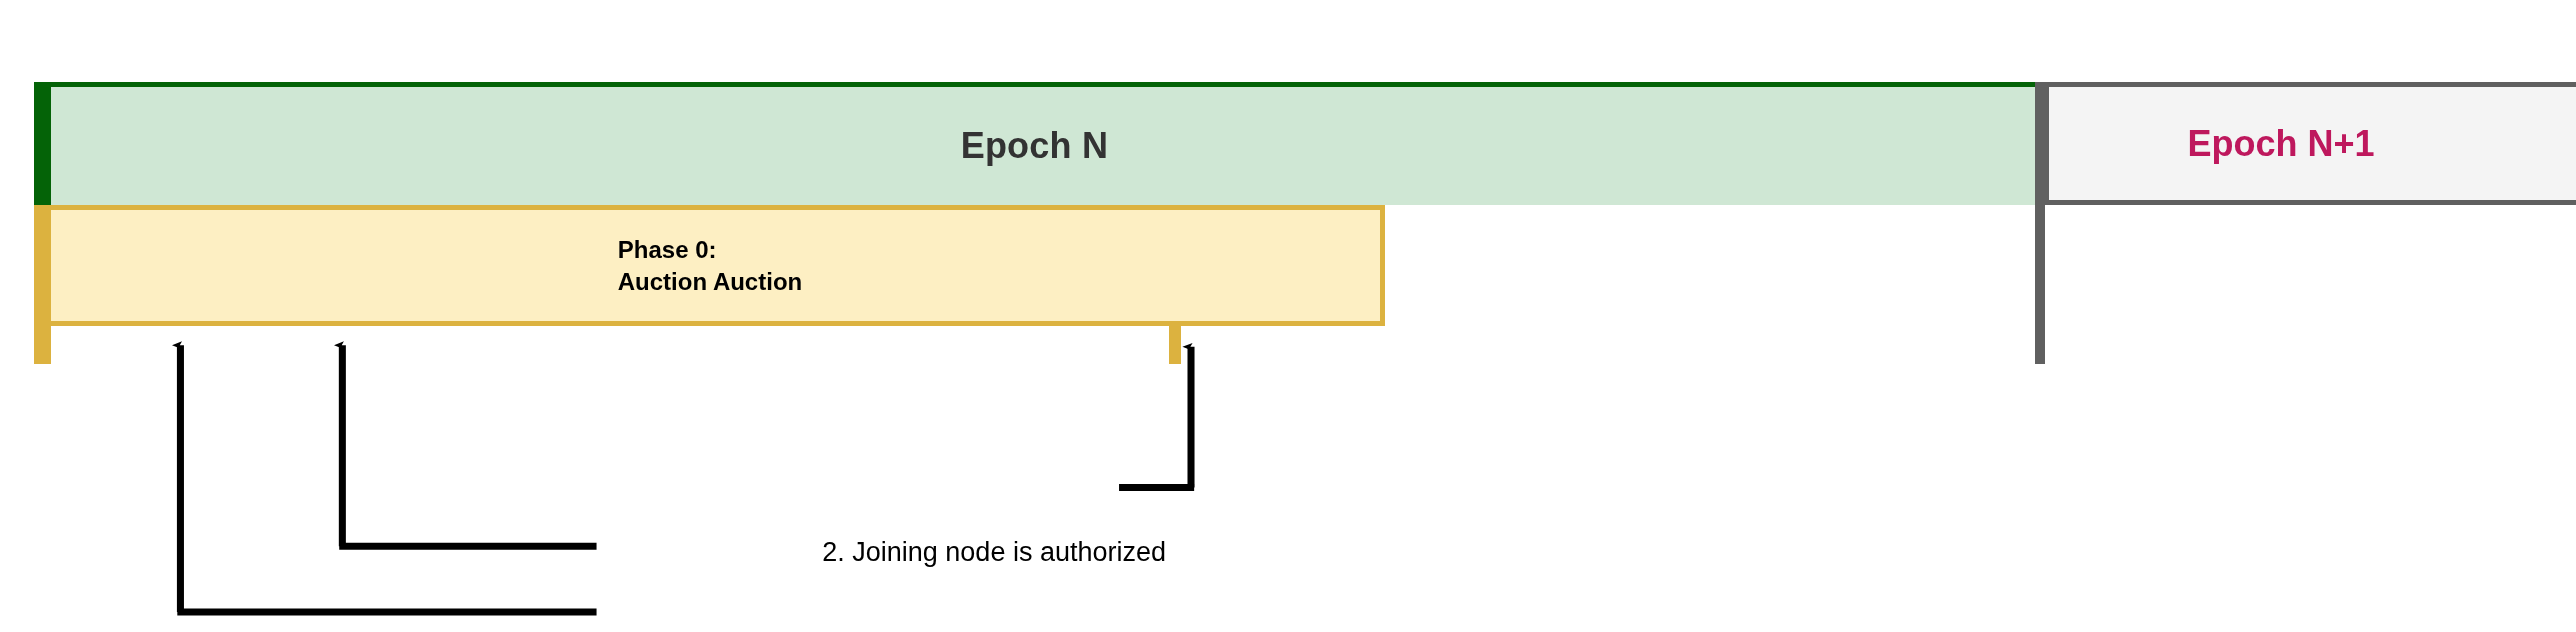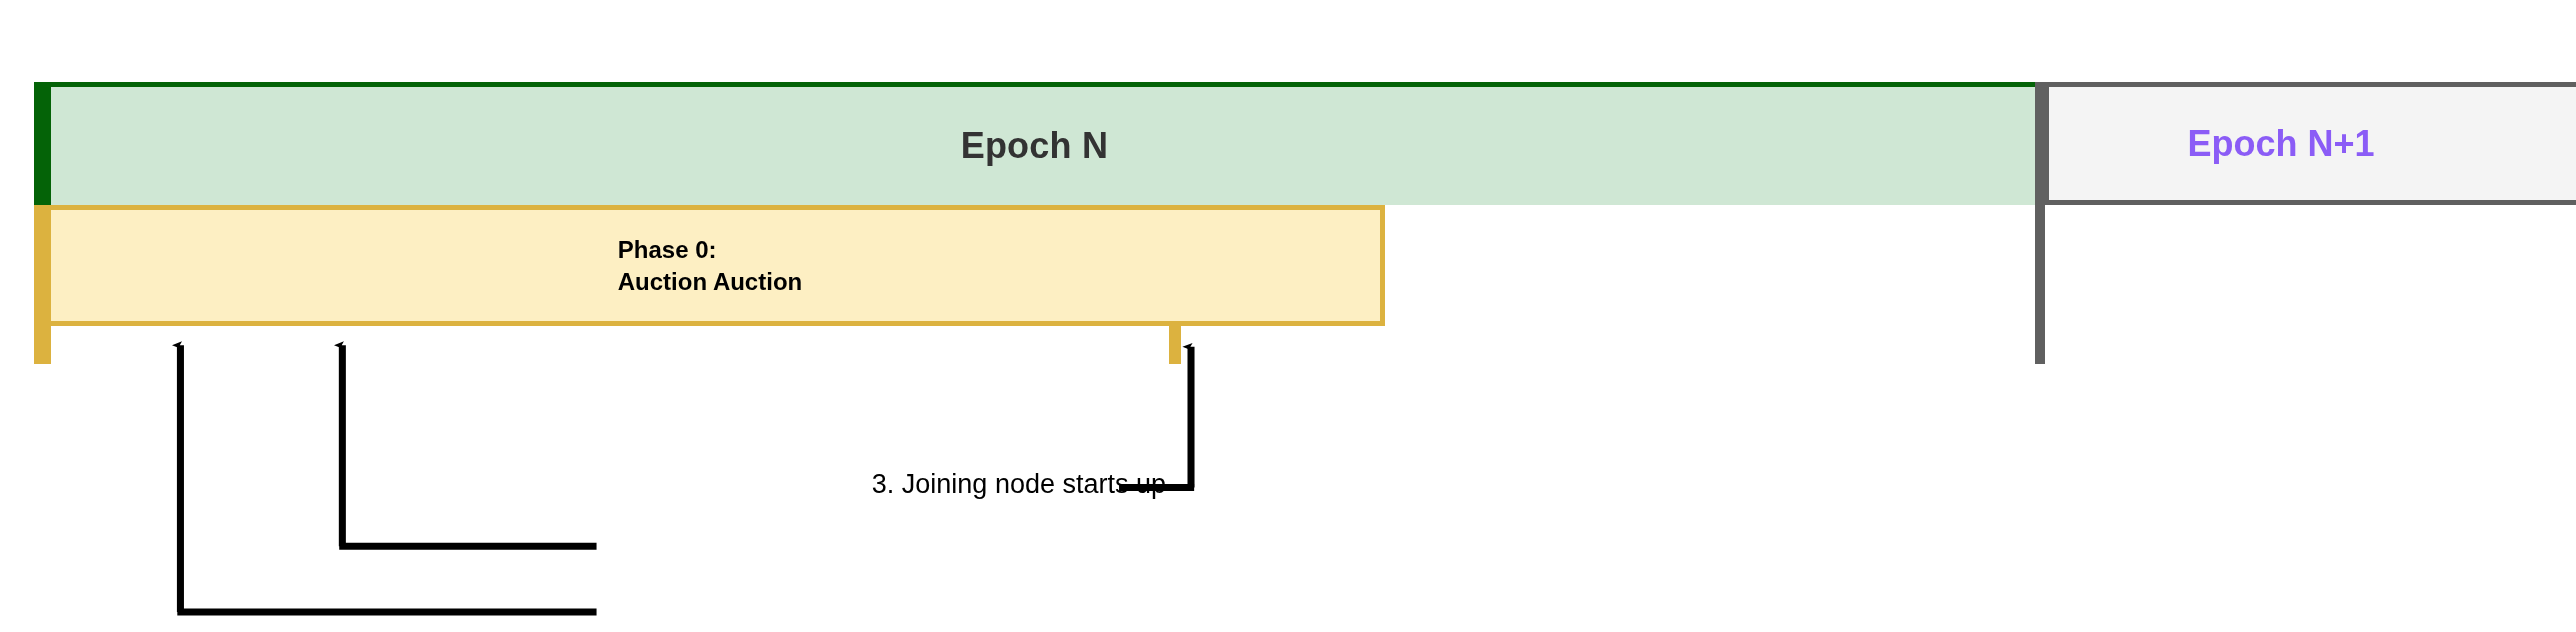--- a/index.html
+++ b/index.html
@@ -53,21 +53,21 @@
     box-sizing: border-box;
     background: #f4f4f4;
     border: 5.5px solid #606060;
     display: flex;
     align-items: center;
     justify-content: center;
   }
   .epoch-n1-label {
     font-size: 36px;
     font-weight: bold;
-    color: #8b5cf6;
+    color: #be185d;
     transform: translateX(-33px);
   }
 
   
   .epoch-divider {
     position: absolute;
     left: 2035px;
     top: 34px;
     width: 10.2px;
     height: 282px;
@@ -199,16 +199,16 @@
       <path d="M 437 637 L 437 380" stroke="#000000" stroke-width="9" fill="none" marker-end="url(#arrowUp)"></path>
       <path d="M 433 637 L 762 637" stroke="#000000" stroke-width="9" fill="none"></path>
     </g>
 
     <g>
       <path d="M 1522 562 L 1522 382" stroke="#000000" stroke-width="9" fill="none" marker-end="url(#arrowUp)"></path>
       <path d="M 1526 562 L 1430 562" stroke="#000000" stroke-width="9" fill="none"></path>
     </g>
   </svg>
 
-  <div class="callout-label lbl-3">3. Joining node starts up</div>
+  <div class="callout-label lbl-2">2. Joining node is authorized</div>
 
 </div>
 
 
 </body></html>

